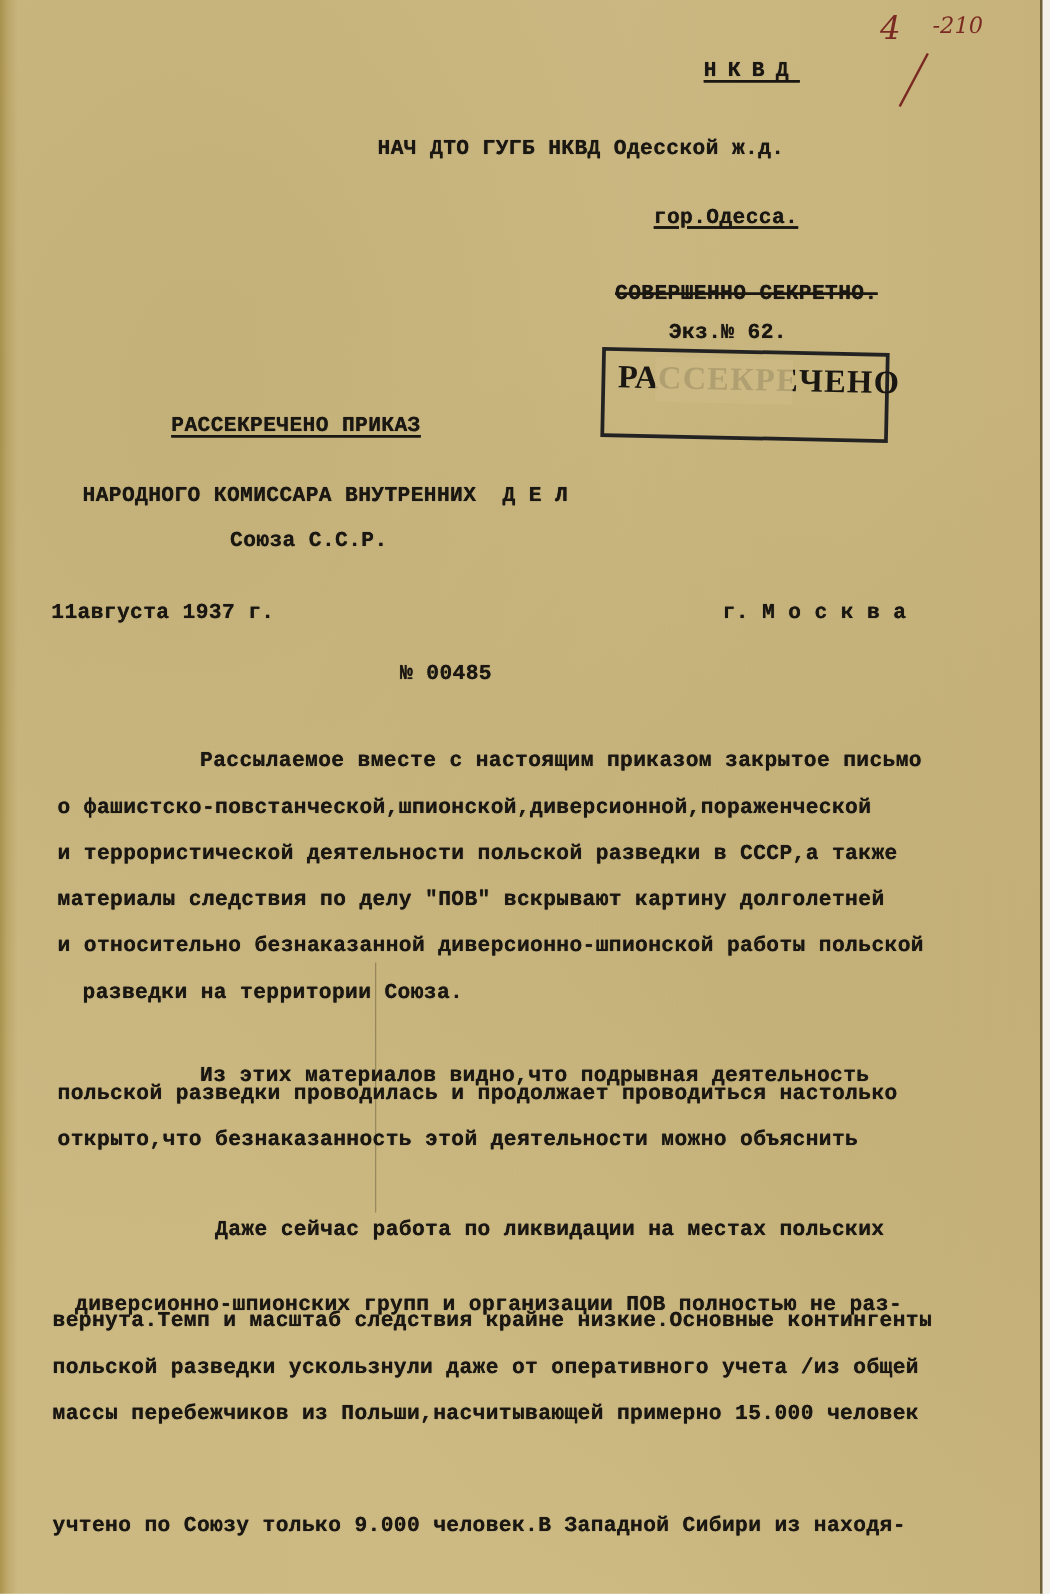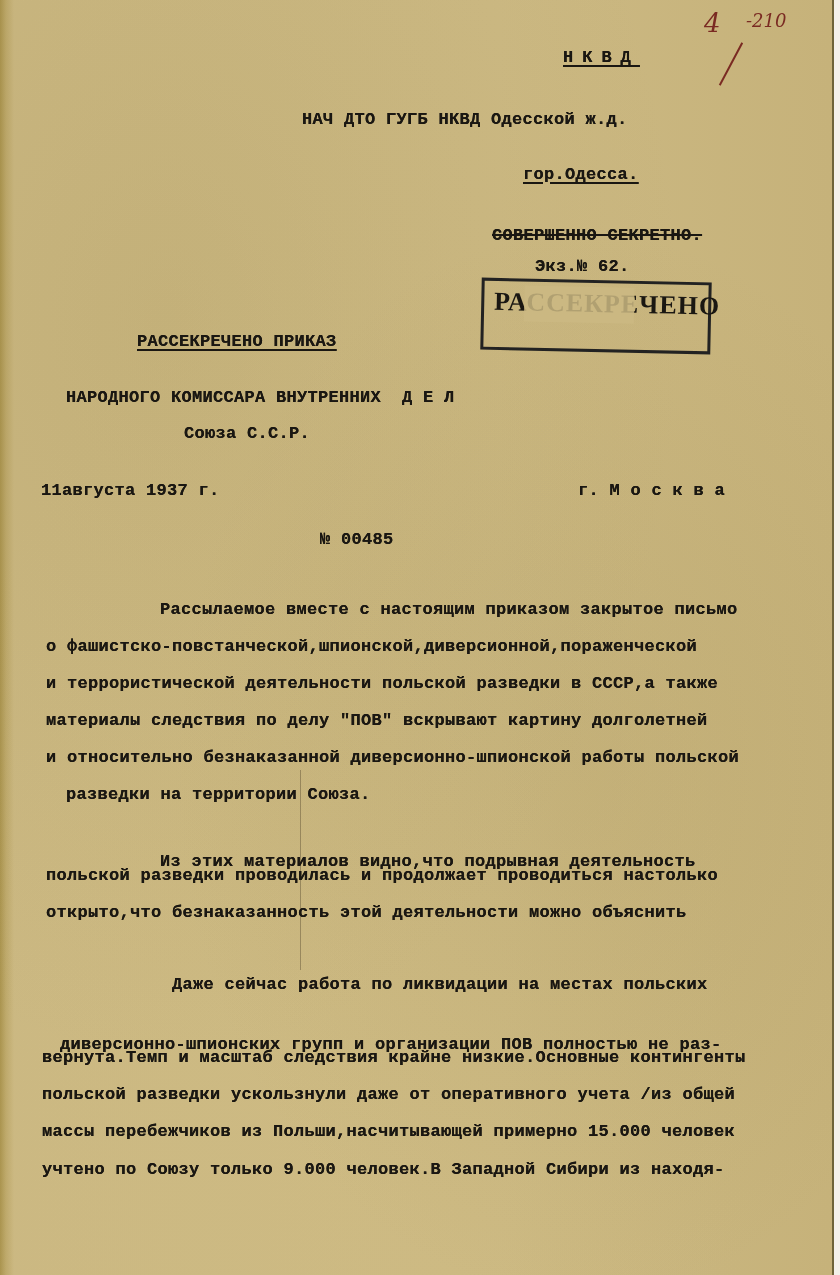--- a/index.html
+++ b/index.html
@@ -95,14 +95,14 @@
 
   <span class="t" style="left:160px; top:828px;margin-top:24px;">Из этих материалов видно,что подрывная деятельность</span>
   <span class="t" style="left:46px; top:866px;">польской разведки проводилась и продолжает проводиться настолько</span>
   <span class="t" style="left:46px; top:903px;">открыто,что безнаказанность этой деятельности можно объяснить</span>
 
   <span class="t" style="left:172px; top:975px;">Даже сейчас работа по ликвидации на местах польских</span>
   <span class="t" style="left:60px; top:1012px;margin-top:23px;">диверсионно-шпионских групп и организации ПОВ полностью не раз-</span>
   <span class="t" style="left:42px; top:1048px;">вернута.Темп и масштаб следствия крайне низкие.Основные контингенты</span>
   <span class="t" style="left:42px; top:1085px;">польской разведки ускользнули даже от оперативного учета /из общей</span>
   <span class="t" style="left:42px; top:1122px;">массы перебежчиков из Польши,насчитывающей примерно 15.000 человек</span>
-  <span class="t" style="left:42px; top:1160px;">учтено по Союзу только 9.000 человек.В Западной Сибири из находя-</span>
+  <span class="t" style="left:42px; top:1212px;">учтено по Союзу только 9.000 человек.В Западной Сибири из находя-</span>
 </div>
 
 </body></html>

